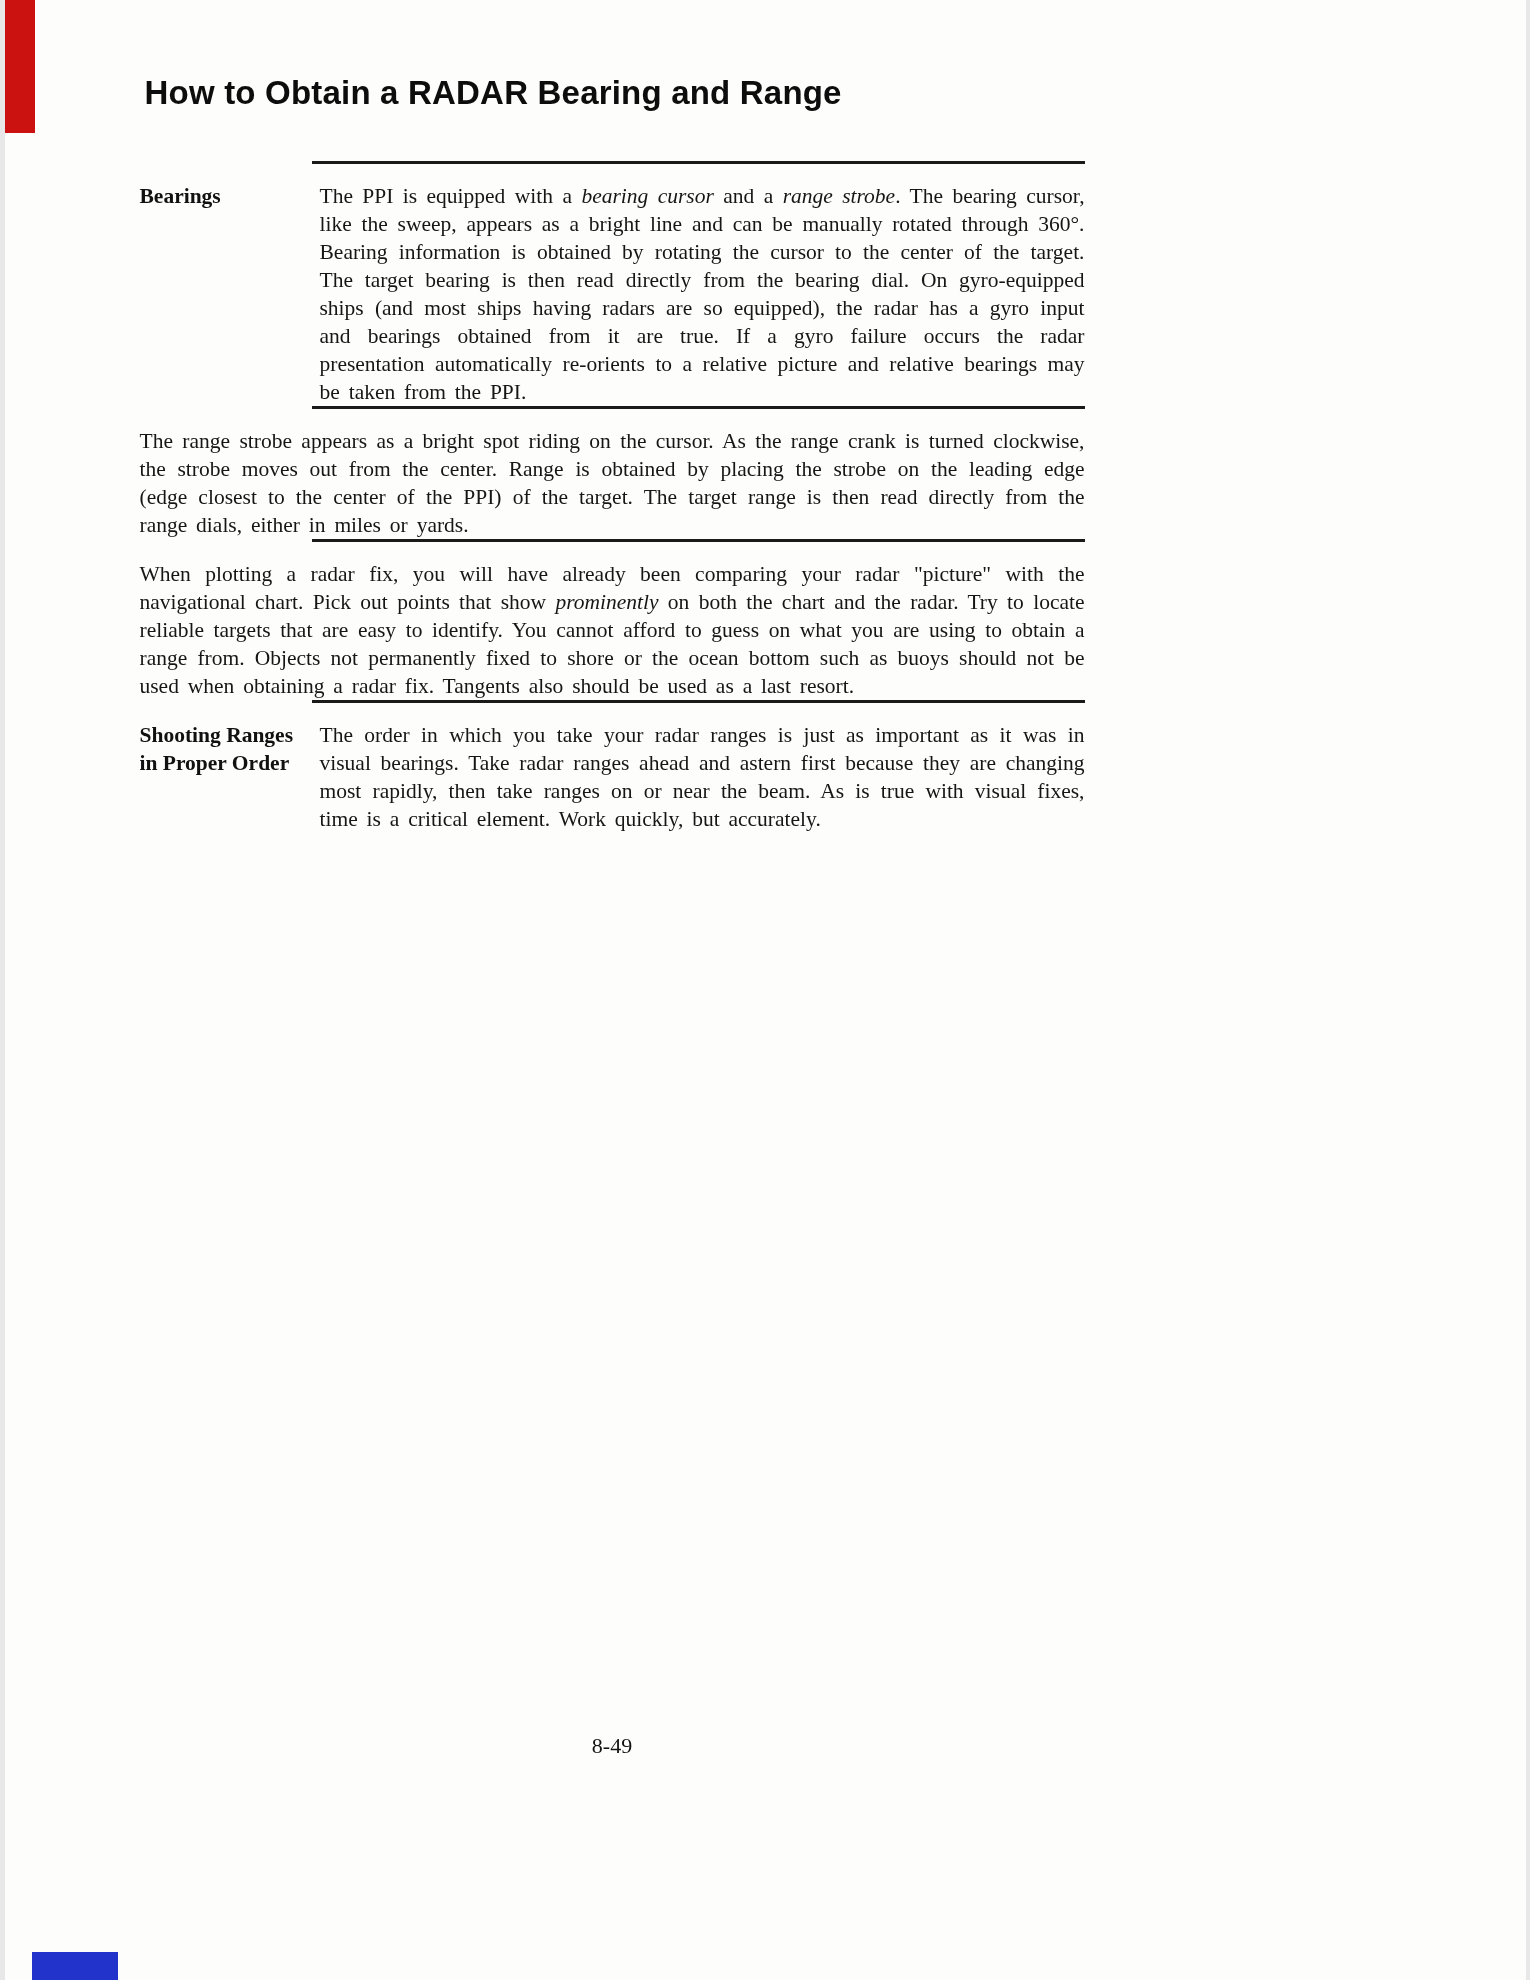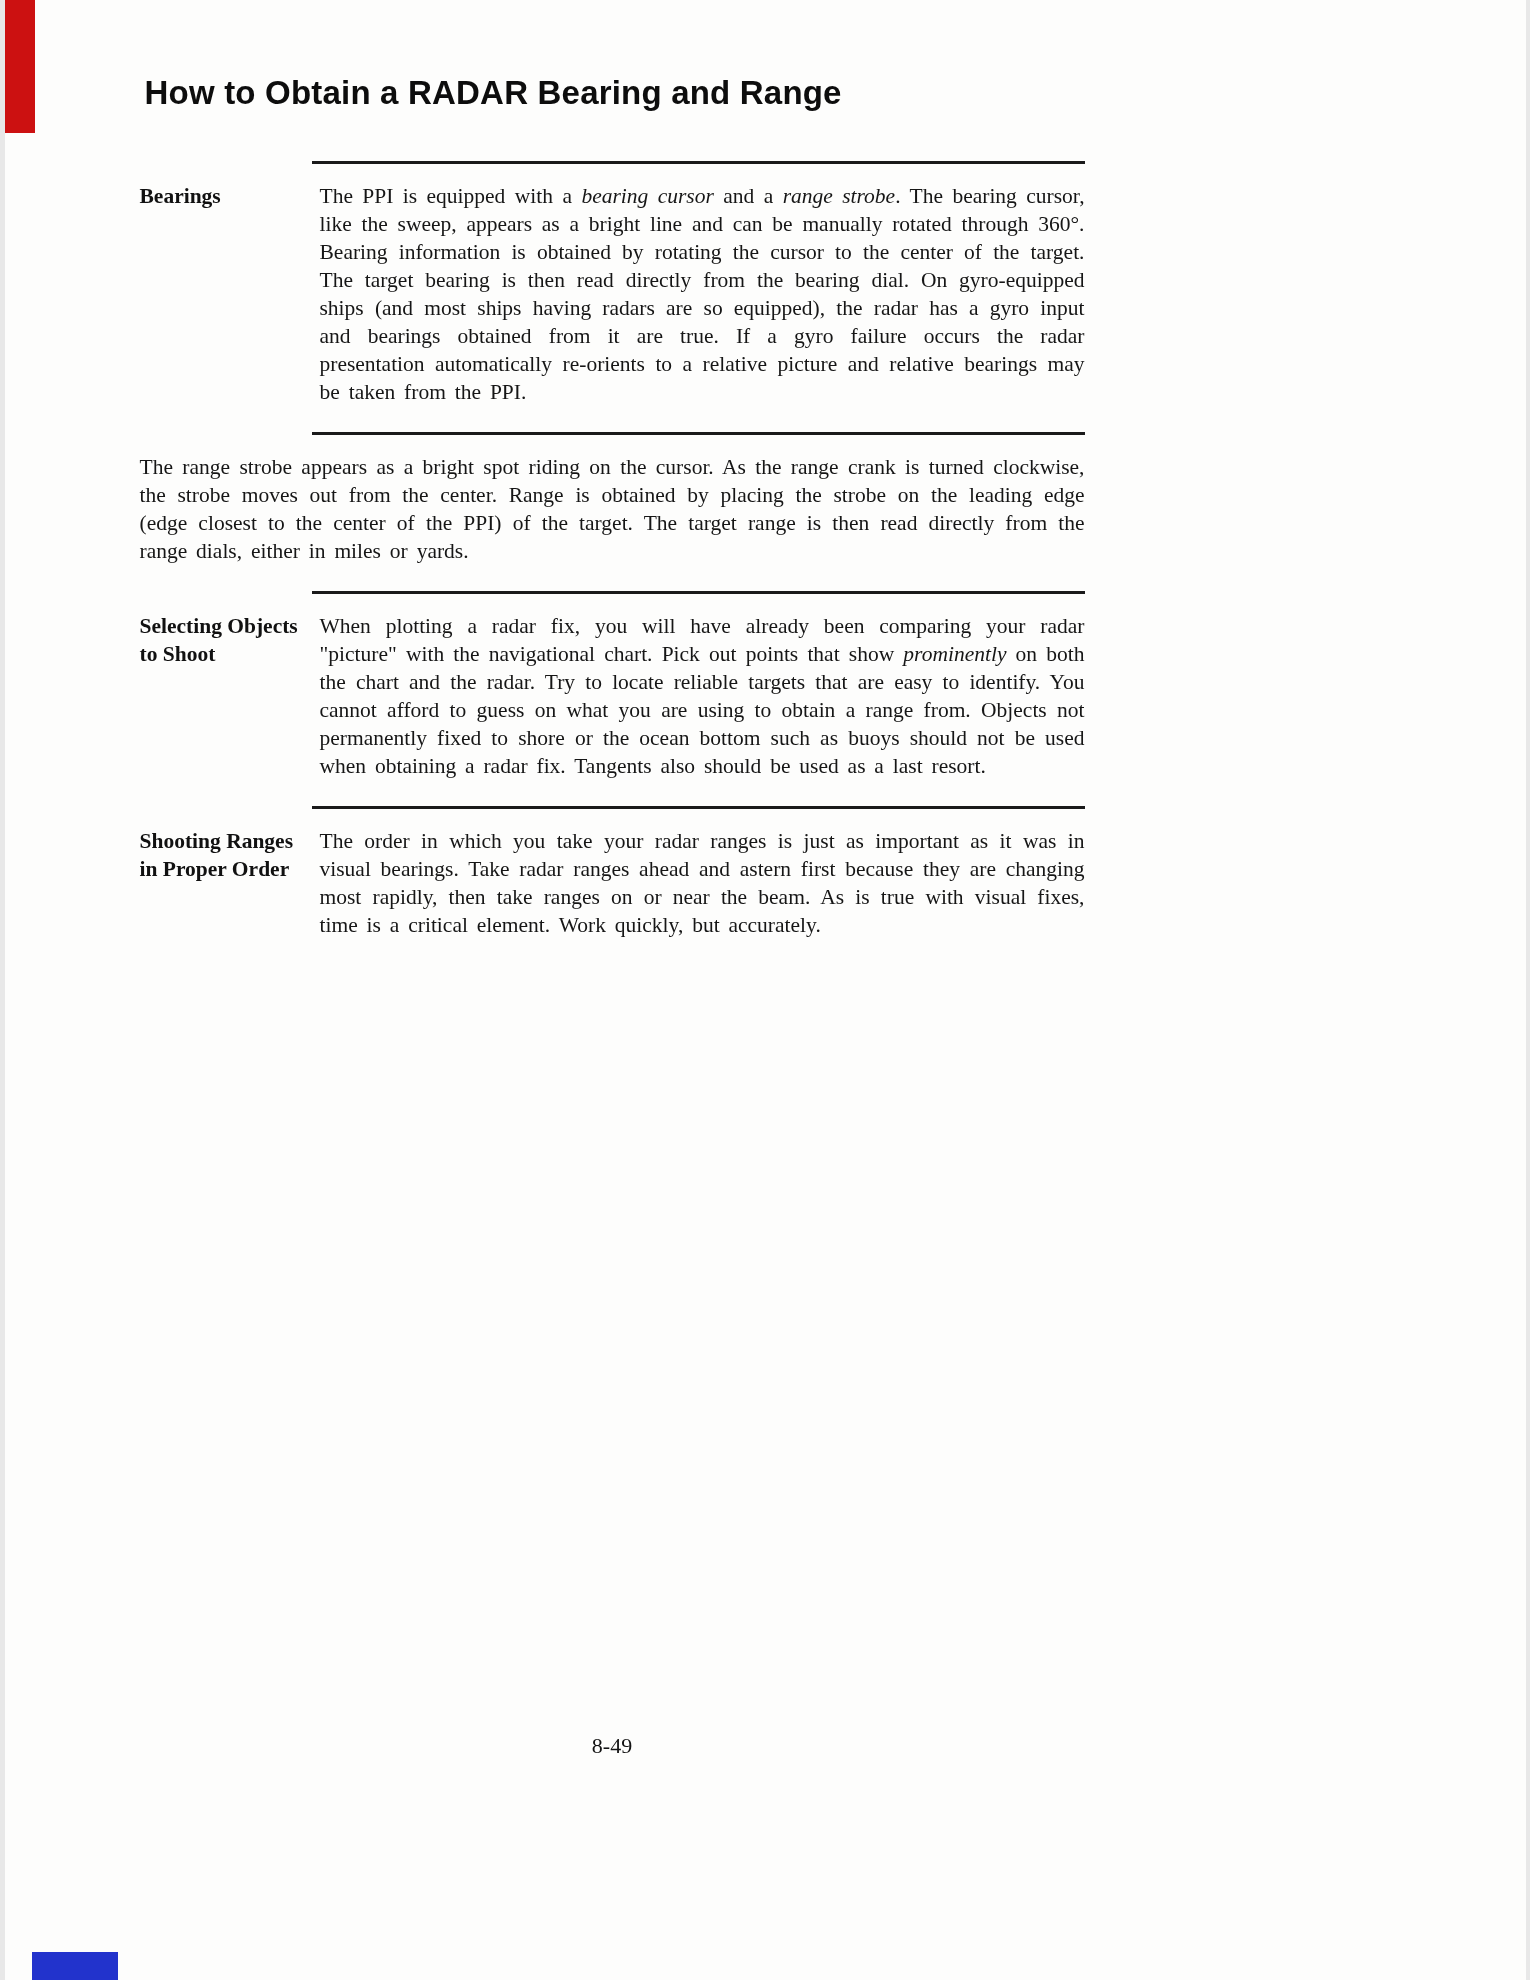--- a/index.html
+++ b/index.html
@@ -36,21 +36,20 @@
     width: 945px;
   }
   .section .rule {
     margin-left: 172px;
     height: 0;
     border-top: 3px solid #1a1a1a;
   }
   .section .row {
     display: flex;
     padding-top: 18px;
-    padding-bottom: 26px;
   }
   .section .label {
     flex: 0 0 180px;
     box-sizing: border-box;
     padding-right: 10px;
     font-size: 21.5px;
     line-height: 28px;
     font-weight: bold;
     color: #111;
   }
@@ -97,21 +96,20 @@
   <section class="section">
     <div class="rule" style="border-top-color: rgb(26, 26, 26);"></div>
     <div class="row">
       <p class="body"><span>The range strobe appears as a bright spot riding on the cursor. As the range crank is turned clockwise, the strobe moves out from the center. Range is obtained by placing the strobe on the leading edge (edge closest to the center of the PPI) of the target. The target range is then read directly from the range dials, either in miles or yards.</span></p>
     </div>
   </section>
 
   <section class="section">
     <div class="rule" style="border-top-color: rgb(26, 26, 26);"></div>
     <div class="row">
-      <div class="label">Selecting Objects to Shoot</div>
       <p class="body"><span>When plotting a radar fix, you will have already been comparing your radar "picture" with the navigational chart. Pick out points that show </span><i>prominently</i><span> on both the chart and the radar. Try to locate reliable targets that are easy to identify. You cannot afford to guess on what you are using to obtain a range from. Objects not permanently fixed to shore or the ocean bottom such as buoys should not be used when obtaining a radar fix. Tangents also should be used as a last resort.</span></p>
     </div>
   </section>
 
   <section class="section">
     <div class="rule" style="border-top-color: rgb(26, 26, 26);"></div>
     <div class="row">
       <div class="label">Shooting Ranges in Proper Order</div>
       <p class="body"><span>The order in which you take your radar ranges is just as important as it was in visual bearings. Take radar ranges ahead and astern first because they are changing most rapidly, then take ranges on or near the beam. As is true with visual fixes, time is a critical element. Work quickly, but accurately.</span></p>
     </div>

